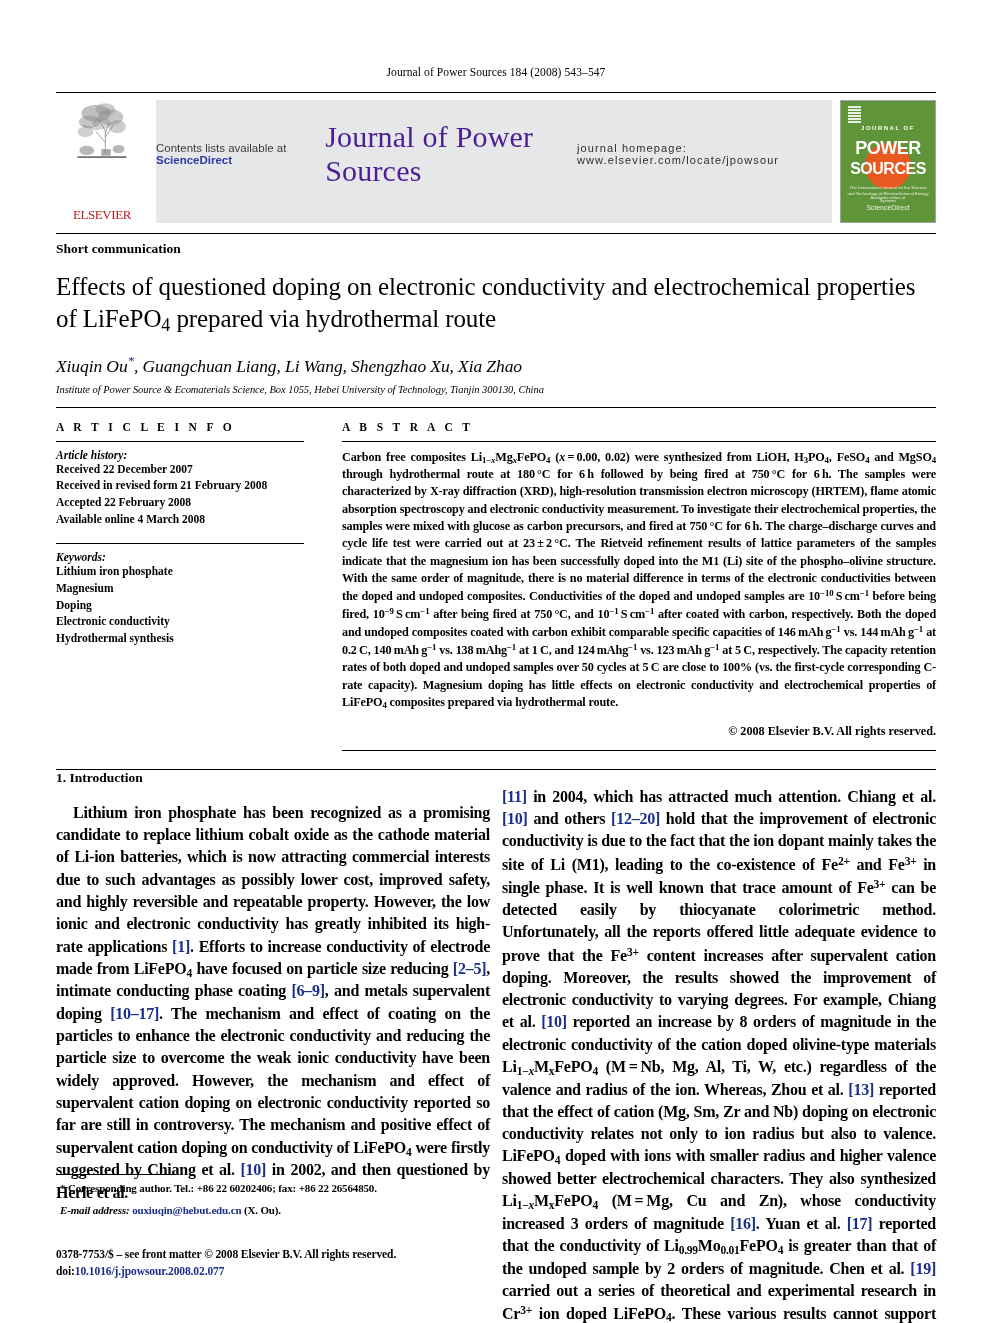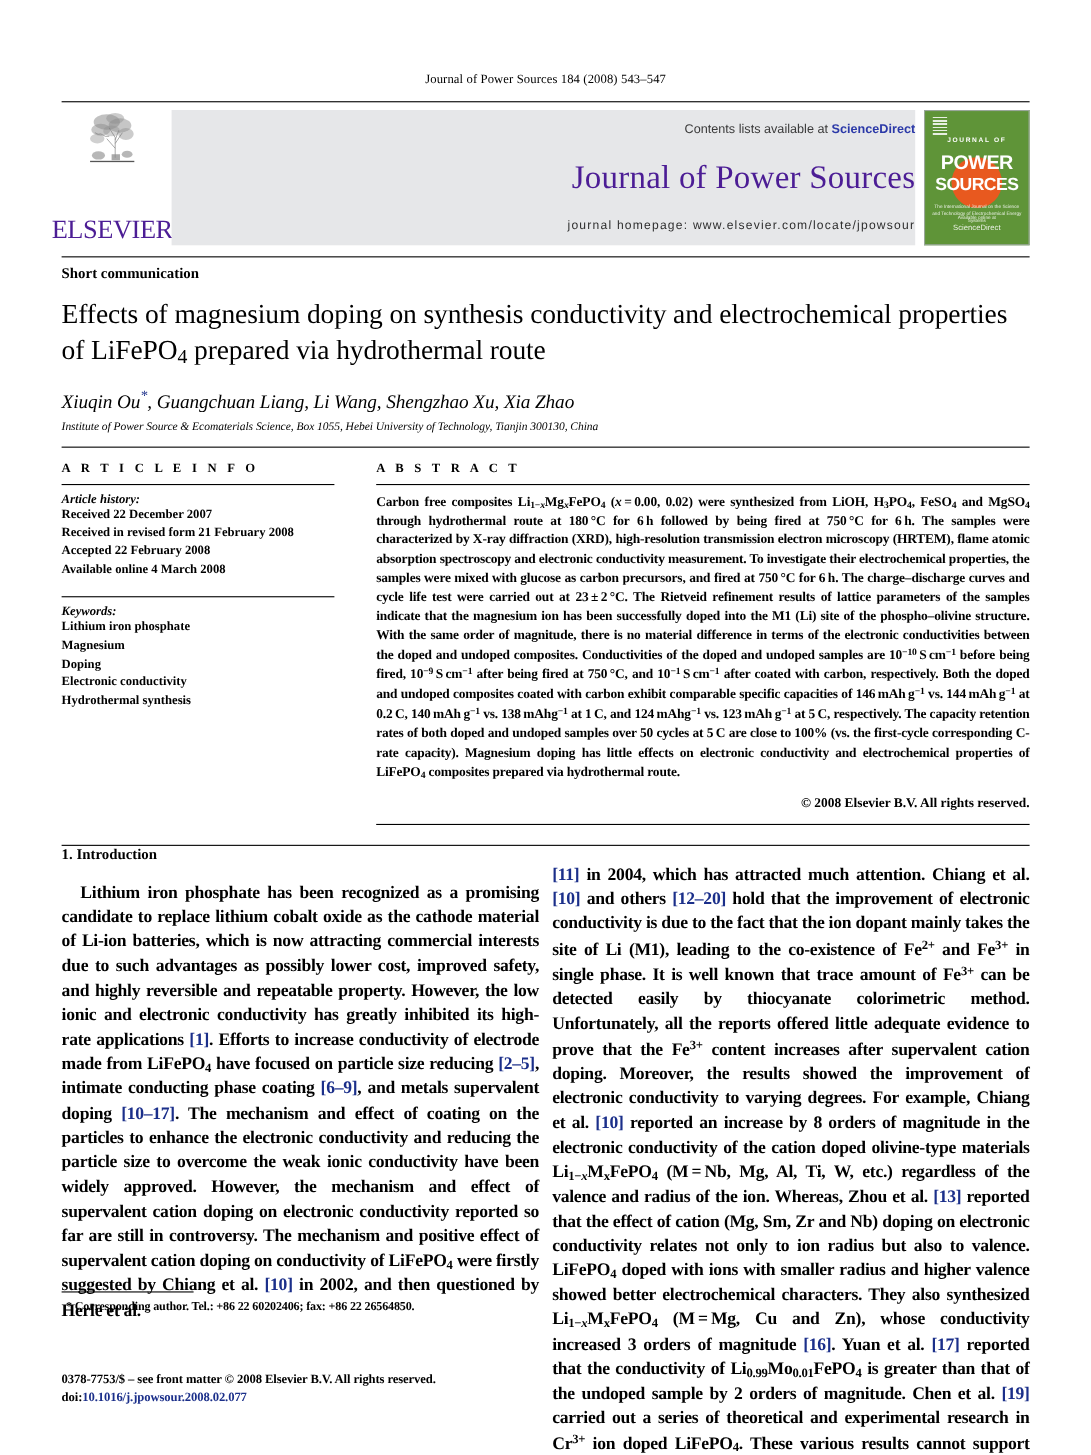--- a/index.html
+++ b/index.html
@@ -46,36 +46,35 @@
     flex: 0 0 92px;
     display: flex;
     flex-direction: column;
     align-items: center;
     justify-content: flex-end;
     padding-bottom: 2px;
   }
   .tree-svg { display:block; }
   .elsevier-word {
     font-family: "Liberation Serif", serif;
-    color: #4c1d95;
-    font-size: 24px;
+    color: #b91c1c;
+    font-size: 13px;
     letter-spacing: -0.4px;
     line-height: 1;
     font-weight: 400;
     margin-top: 47px;
   }
   .journal-band {
     flex: 1 1 auto;
     background: #e6e7e9;
     margin: 0 8px 0 8px;
     display: flex;
-    flex-direction: column;
-    align-items: flex-end;
+    align-items: center;
     justify-content: space-between;
-    padding: 12px 0 12px 0;
+    padding: 12px 0 28px 0;
   }
   .contents-line {
     font-family: "Liberation Sans", sans-serif;
     font-size: 11.5px;
     color: #3a3a3a;
   }
   .contents-line .sd {
     color: #2b39a8;
     font-weight: 600;
   }
@@ -323,21 +322,21 @@
     </div>
   </div>
 
   <div class="content">
 
     <div class="head-rule-top"></div>
 
     <div class="doctype">Short communication</div>
 
     <h1 class="title">
-      <span>Effects of magnesium doping on synthesis conductivity and electrochemical</span>
+      <span>Effects of questioned doping on electronic conductivity and electrochemical</span>
       <span>properties of LiFePO</span><sub>4</sub><span> prepared via hydrothermal route</span>
     </h1>
 
     <div class="authors"><span>Xiuqin Ou</span><span class="star">*</span><span>, Guangchuan Liang, Li Wang, Shengzhao Xu, Xia Zhao</span></div>
 
     <div class="affil">Institute of Power Source &amp; Ecomaterials Science, Box 1055, Hebei University of Technology, Tianjin 300130, China</div>
 
     <div class="info-rule"></div>
 
     <div class="infoblock">
@@ -386,20 +385,21 @@
 
       <div class="bcol">
         <p class="para noindent"><span class="ref">[11]</span> in 2004, which has attracted much attention. Chiang et al. <span class="ref">[10]</span> and others <span class="ref">[12–20]</span> hold that the improvement of electronic conductivity is due to the fact that the ion dopant mainly takes the site of Li (M1), leading to the co-existence of Fe<sup>2+</sup> and Fe<sup>3+</sup> in single phase. It is well known that trace amount of Fe<sup>3+</sup> can be detected easily by thiocyanate colorimetric method. Unfortunately, all the reports offered little adequate evidence to prove that the Fe<sup>3+</sup> content increases after supervalent cation doping. Moreover, the results showed the improvement of electronic conductivity to varying degrees. For example, Chiang et al. <span class="ref">[10]</span> reported an increase by 8 orders of magnitude in the electronic conductivity of the cation doped olivine-type materials Li<sub>1−<i>x</i></sub>M<sub>x</sub>FePO<sub>4</sub> (M = Nb, Mg, Al, Ti, W, etc.) regardless of the valence and radius of the ion. Whereas, Zhou et al. <span class="ref">[13]</span> reported that the effect of cation (Mg, Sm, Zr and Nb) doping on electronic conductivity relates not only to ion radius but also to valence. LiFePO<sub>4</sub> doped with ions with smaller radius and higher valence showed better electrochemical characters. They also synthesized Li<sub>1−<i>x</i></sub>M<sub>x</sub>FePO<sub>4</sub> (M = Mg, Cu and Zn), whose conductivity increased 3 orders of magnitude <span class="ref">[16]</span>. Yuan et al. <span class="ref">[17]</span> reported that the conductivity of Li<sub>0.99</sub>Mo<sub>0.01</sub>FePO<sub>4</sub> is greater than that of the undoped sample by 2 orders of magnitude. Chen et al. <span class="ref">[19]</span> carried out a series of theoretical and experimental research in Cr<sup>3+</sup> ion doped LiFePO<sub>4</sub>. These various results cannot support the argument</p>
       </div>
     </div>
   </div>
 
   <div class="foot-wrap">
     <div class="foot-rule"></div>
     <div class="foot-note">* Corresponding author. Tel.: +86 22 60202406; fax: +86 22 26564850.</div>
+    <div class="foot-note"><span class="em">E-mail address:</span> <span class="link">ouxiuqin@hebut.edu.cn</span><span> (X. Ou).</span></div>
   </div>
 
   <div class="issn-wrap">
     <div class="issn">0378-7753/$ – see front matter © 2008 Elsevier B.V. All rights reserved.</div>
     <div class="issn"><span>doi:</span><span class="link">10.1016/j.jpowsour.2008.02.077</span></div>
   </div>
 
 </div>
 
 </body></html>

